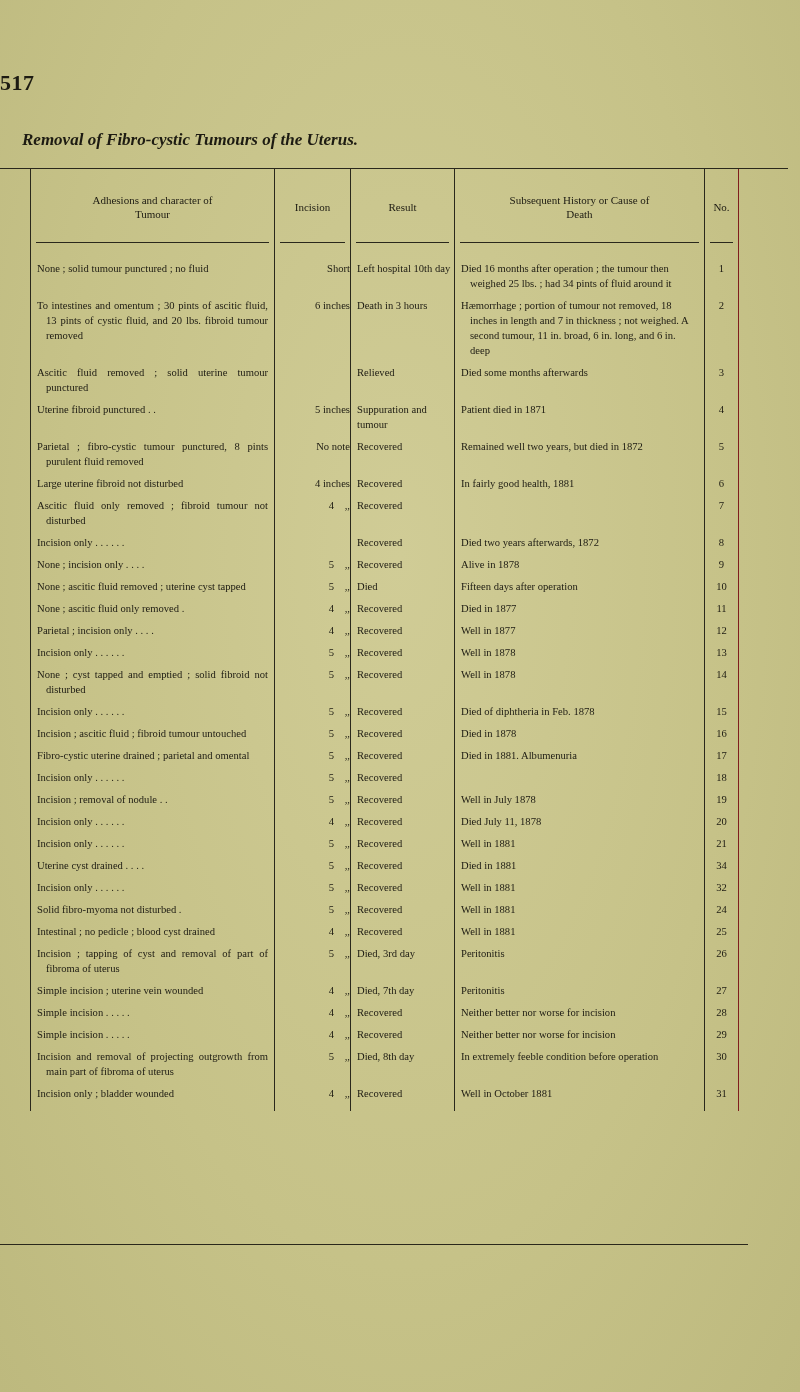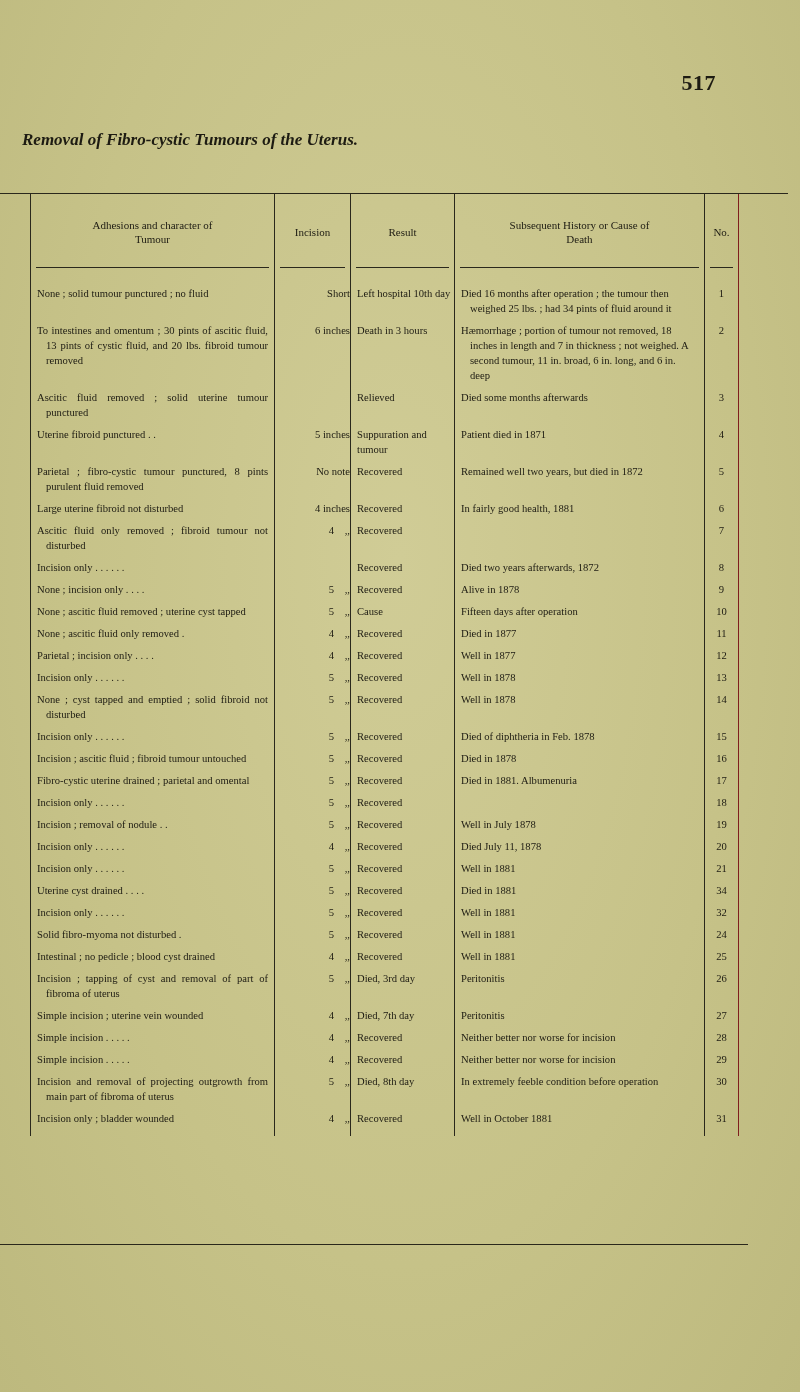--- a/index.html
+++ b/index.html
@@ -6,33 +6,32 @@
     body {
       width: 800px; height: 1392px; overflow: hidden;
       background: #c9c58c;
       background-image: radial-gradient(ellipse at 50% 40%, #d0cc96 0%, #c6c288 60%, #bdb97e 100%);
       font-family: "DejaVu Serif", "Liberation Serif", serif;
       color: #1d1b12;
       position: relative;
     }
     .page-number {
       position: absolute; left: 0; width: 716px; top: 70px;
-      text-align: right; font-size: 22px; font-weight: bold;
+      text-align: left; font-size: 22px; font-weight: bold;
       font-family: "Liberation Serif", serif;
       letter-spacing: 0.5px;
     }
     .page-title {
       position: absolute; left: 22px; top: 130px;
       font-size: 17px; font-style: italic; font-weight: bold;
       font-family: "Liberation Serif", serif;
     }
     .table-wrap {
       position: absolute; left: 0; top: 168px; width: 788px;
       border-top: 1.5px solid #2a281c;
-      margin-top: 25px;
     }
     table {
       border-collapse: collapse;
       margin-left: 30px;
       width: 708px;
       table-layout: fixed;
       font-size: 10.6px;
       line-height: 15px;
       font-family: "Liberation Serif", serif;
     }
@@ -194,21 +193,21 @@
           <td class="his">
             <span class="txt">Alive in 1878</span>
           </td>
           <td class="no">9</td>
         </tr>
         <tr>
           <td class="adh">
             <span class="txt">None ; ascitic fluid removed ; uterine cyst tapped</span>
           </td>
           <td class="inc">5    ,,</td>
-          <td class="res">Cause</td>
+          <td class="res">Died</td>
           <td class="his">
             <span class="txt">Fifteen days after operation</span>
           </td>
           <td class="no">10</td>
         </tr>
         <tr>
           <td class="adh">
             <span class="txt">None ; ascitic fluid only removed .</span>
           </td>
           <td class="inc">4    ,,</td>

